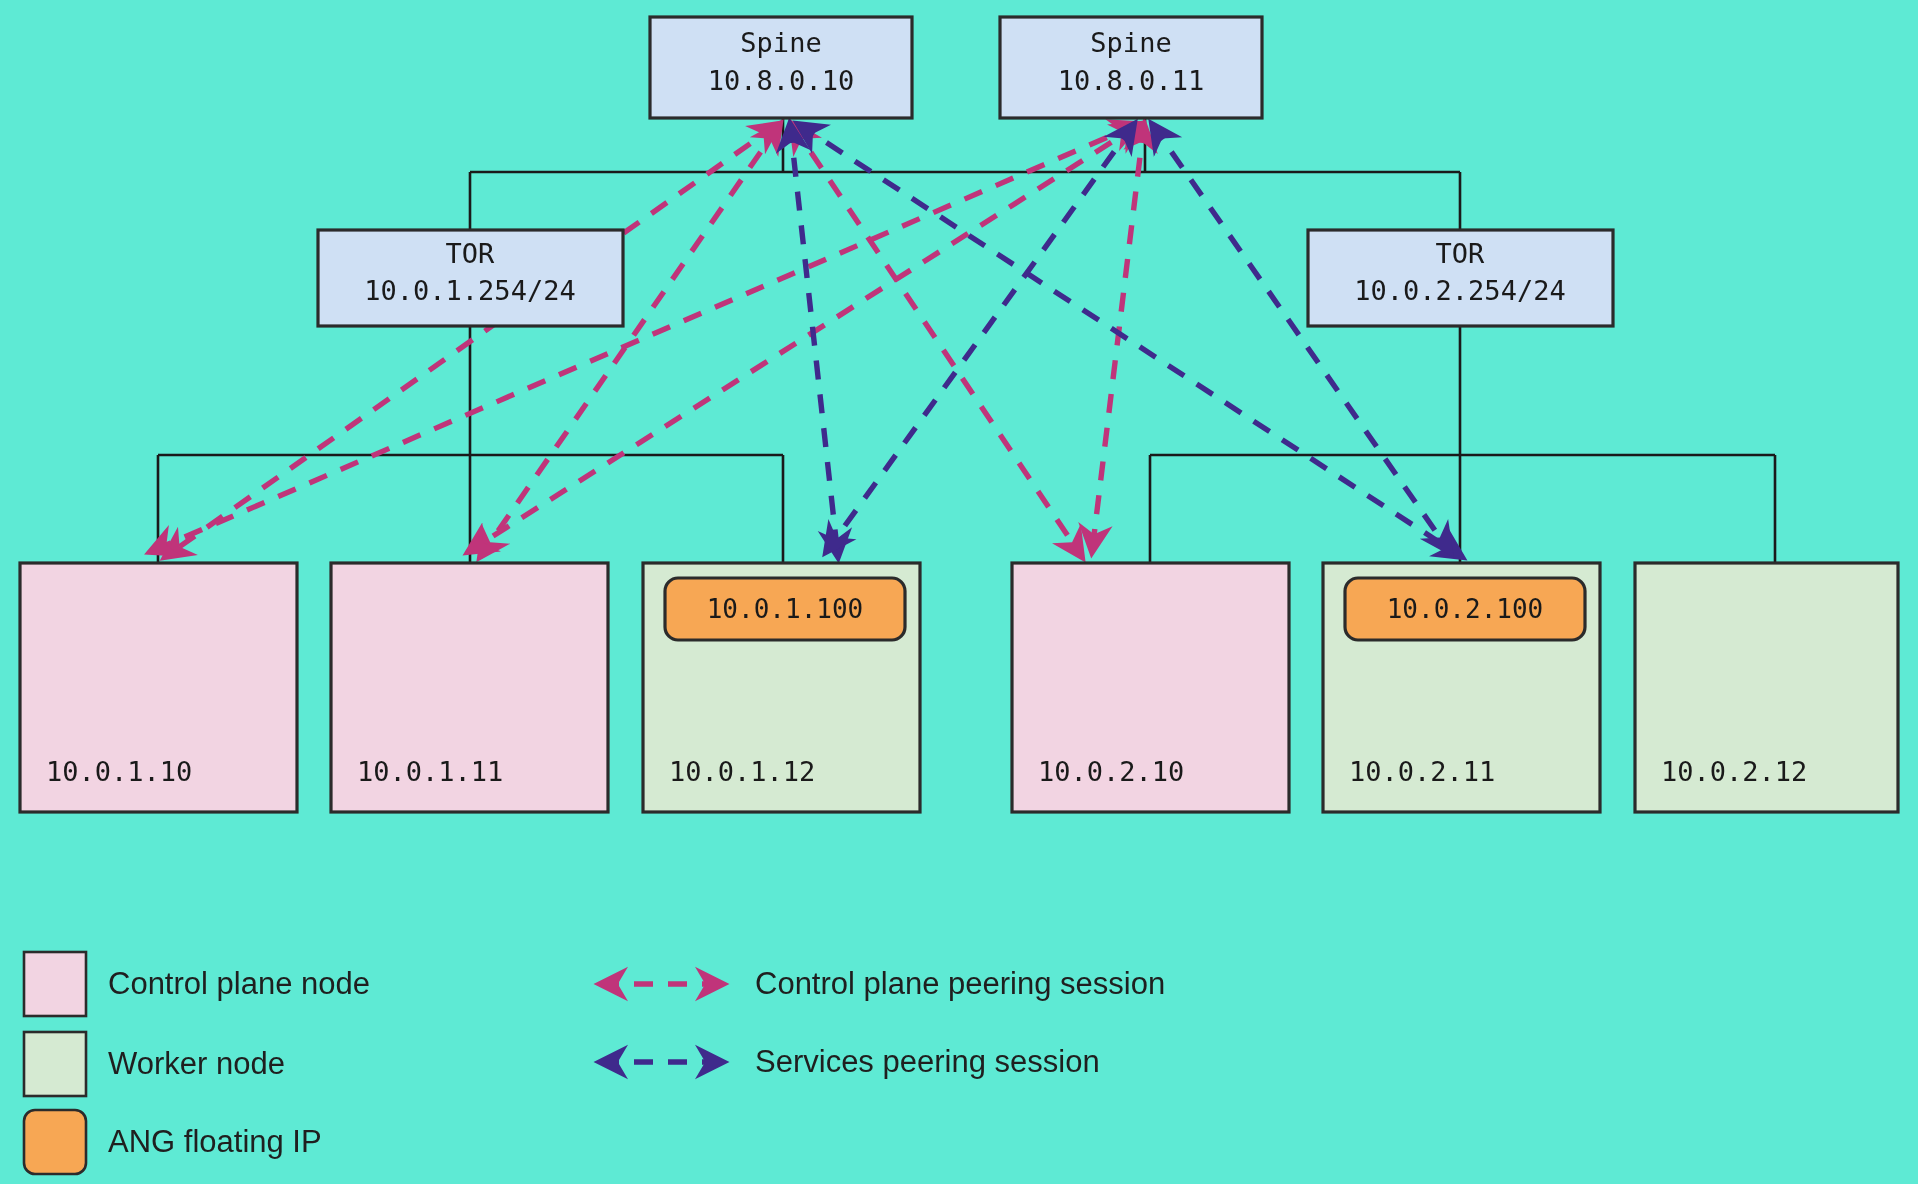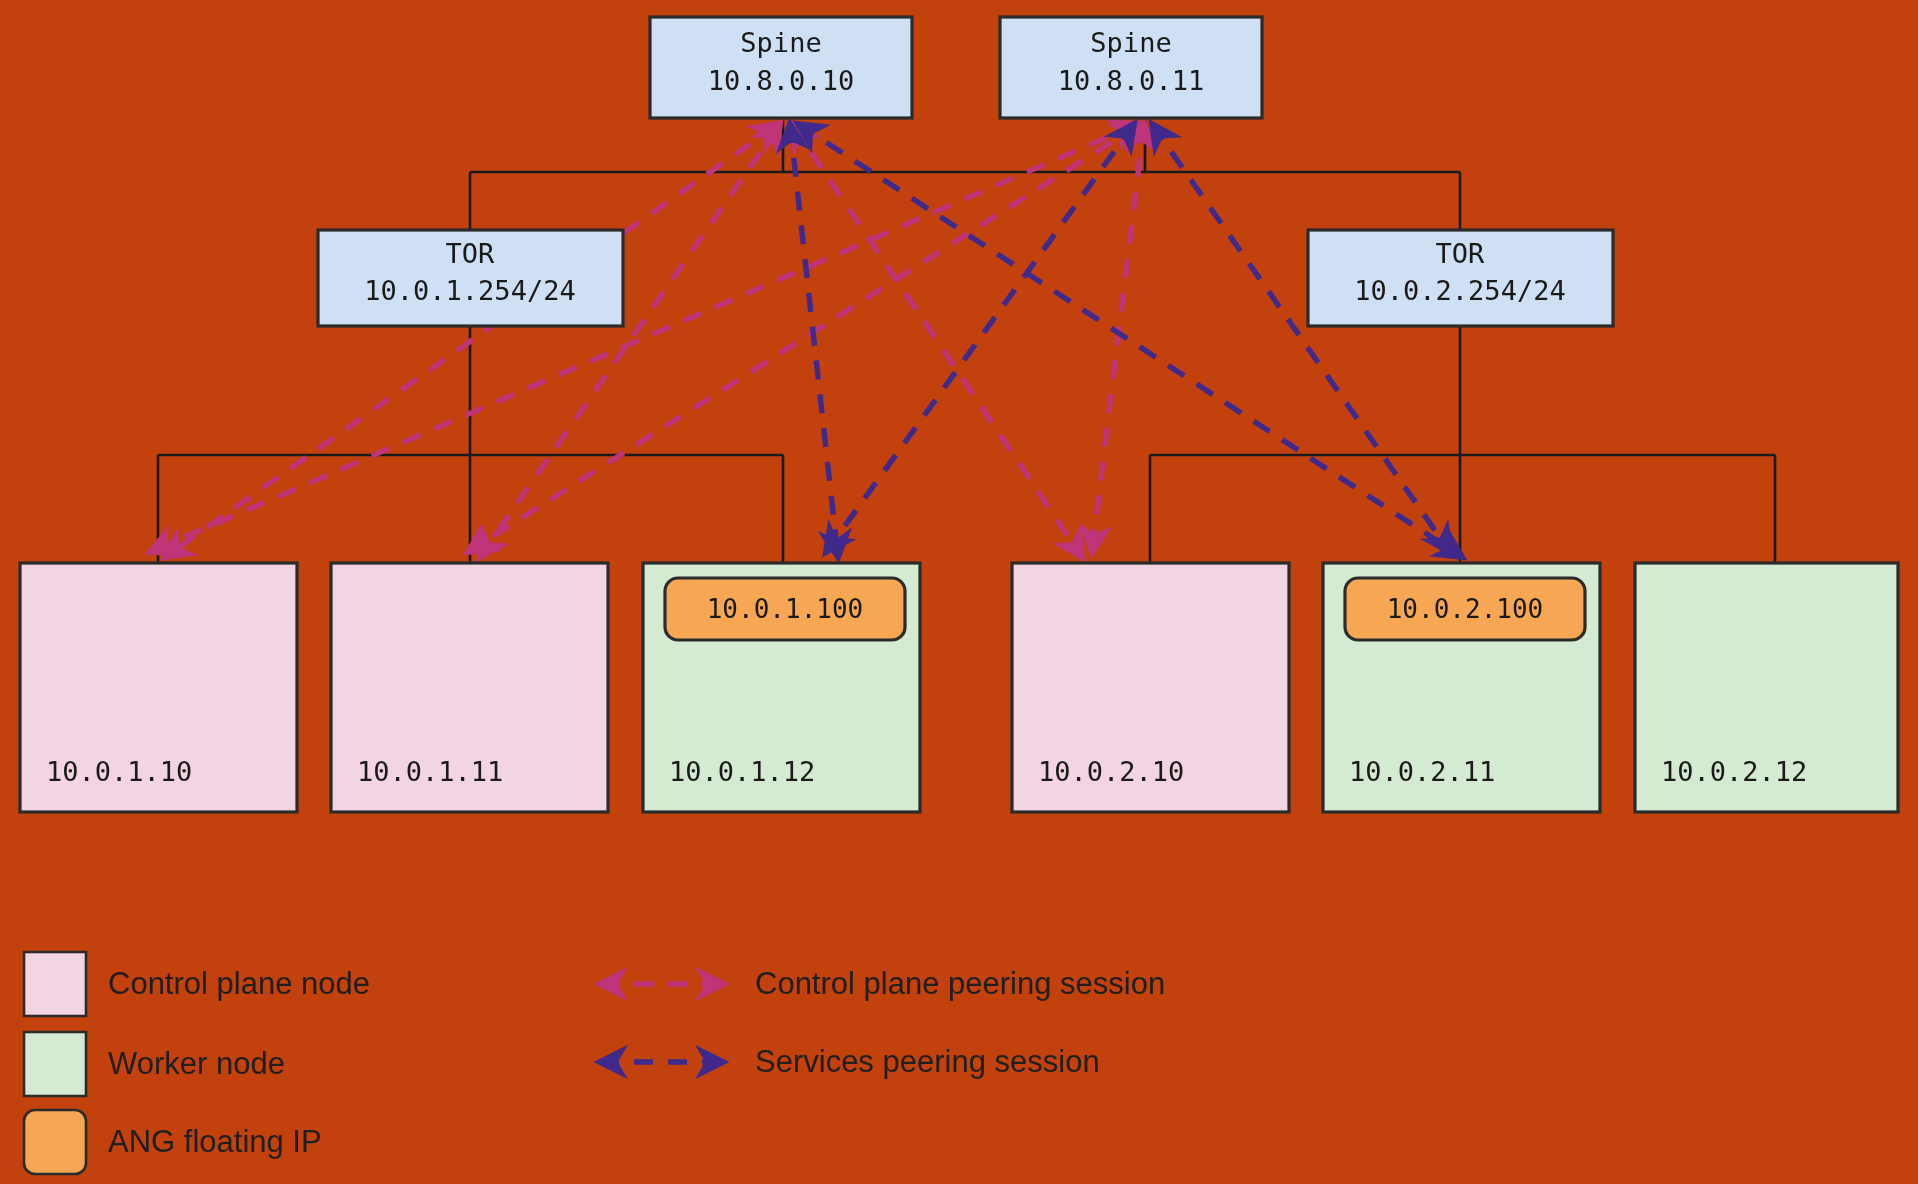--- a/index.html
+++ b/index.html
@@ -8,21 +8,21 @@
     padding: 0;
     background: #ffffff;
   }
   body {
     font-family: "Liberation Sans", sans-serif;
   }
   #canvas {
     position: relative;
     width: 1918px;
     height: 1184px;
-    background: #c2410c;
+    background: #5eead4;
     overflow: hidden;
   }
   #diagram-svg {
     position: absolute;
     left: 0;
     top: 0;
     width: 1918px;
     height: 1184px;
   }
   .node-box-label {

